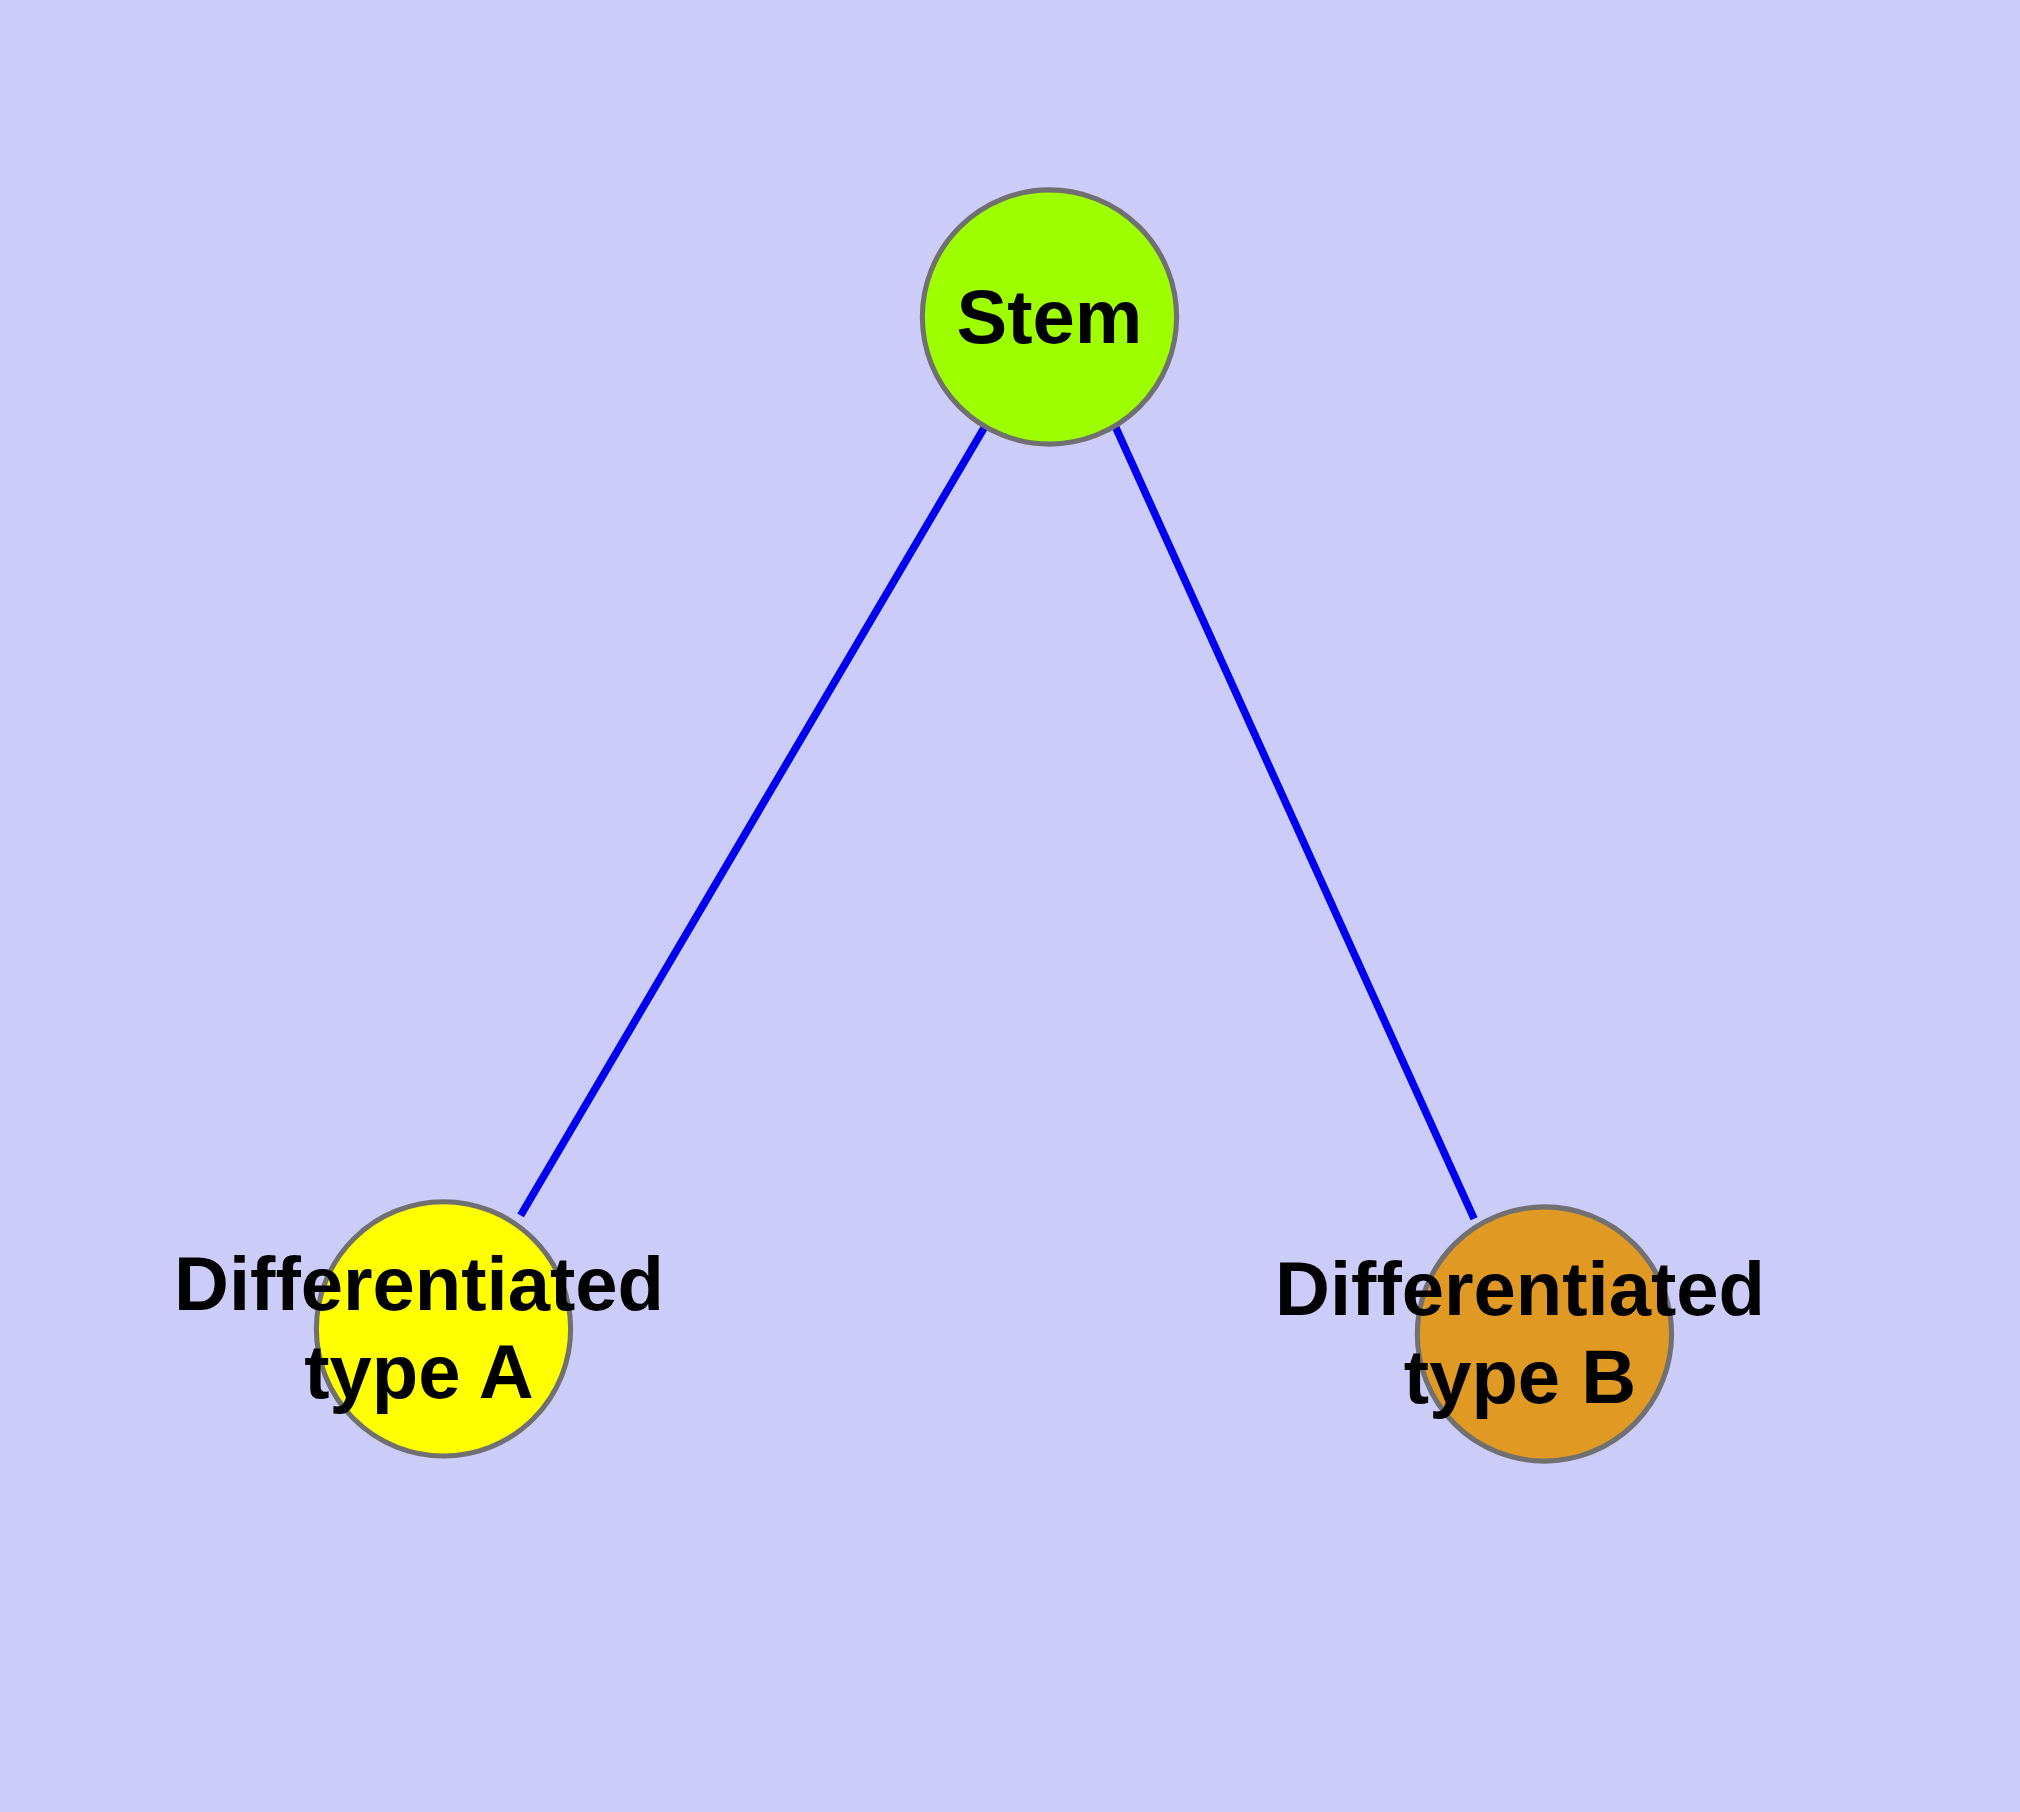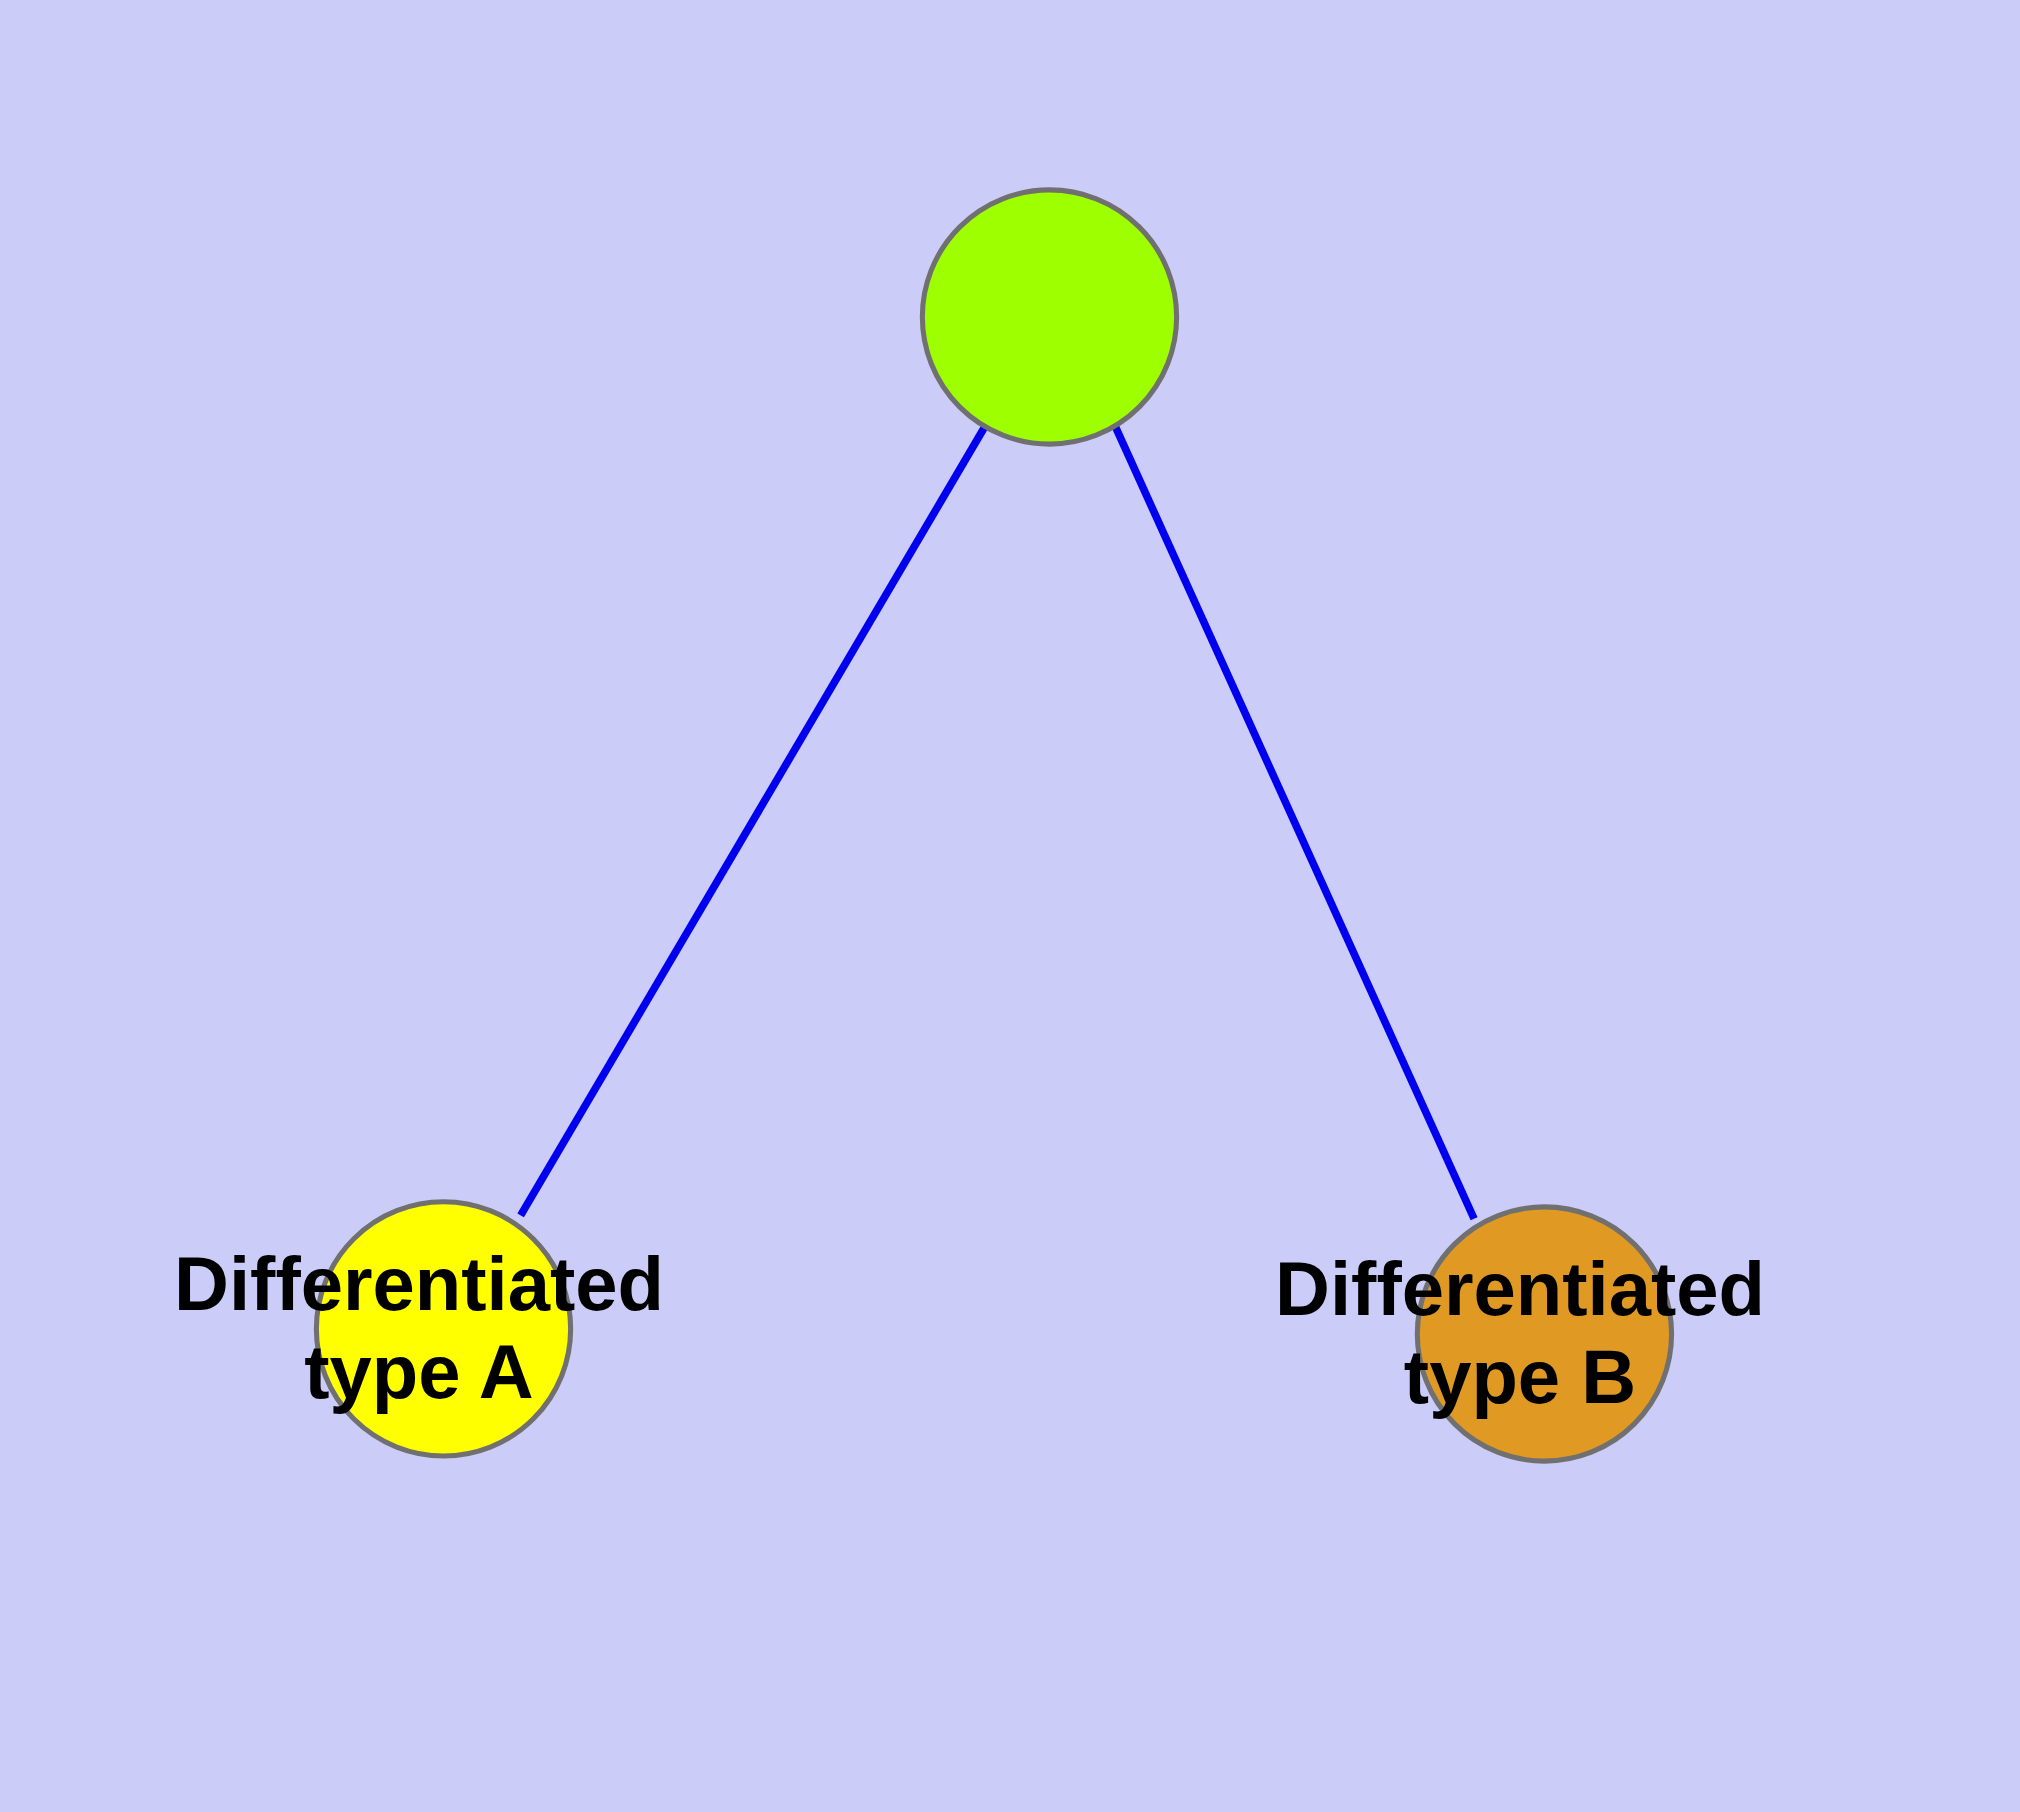--- a/index.html
+++ b/index.html
@@ -56,20 +56,21 @@
       <line class="edge-line" x1="1162" y1="503" x2="614" y2="1434" stroke="#0000ee" stroke-width="9" stroke-linecap="butt"></line>
       <line class="edge-line" x1="1316" y1="504" x2="1739" y2="1438" stroke="#0000ee" stroke-width="9" stroke-linecap="butt"></line>
     </g>
     <g>
       <circle class="node-circle" cx="1238" cy="374" r="150" fill="#9eff00" stroke="#707070" stroke-width="6"></circle>
       <circle class="node-circle" cx="523" cy="1568" r="150" fill="#ffff00" stroke="#707070" stroke-width="6"></circle>
       <circle class="node-circle" cx="1822" cy="1574" r="150" fill="#e09a24" stroke="#707070" stroke-width="6"></circle>
     </g>
   </svg>
 
+  <div class="node-label" style="left: 795px; top: 273px; width: 509px; font-size: 76px; color: rgb(0, 0, 0);">Stem</div>
 
   <div class="node-label" style="left: 80px; top: 1240px; width: 678px; font-size: 76px; color: rgb(0, 0, 0);">Differentiated
 type A</div>
 
   <div class="node-label" style="left: 1181px; top: 1245px; width: 678px; font-size: 76px; color: rgb(0, 0, 0);">Differentiated
 type B</div>
 
 </div>
 
 

